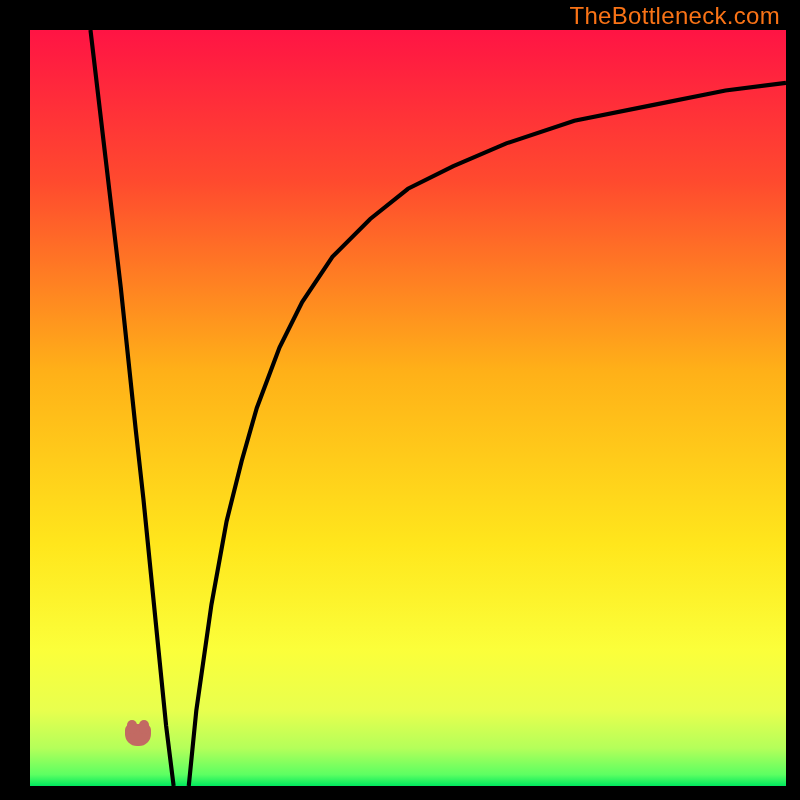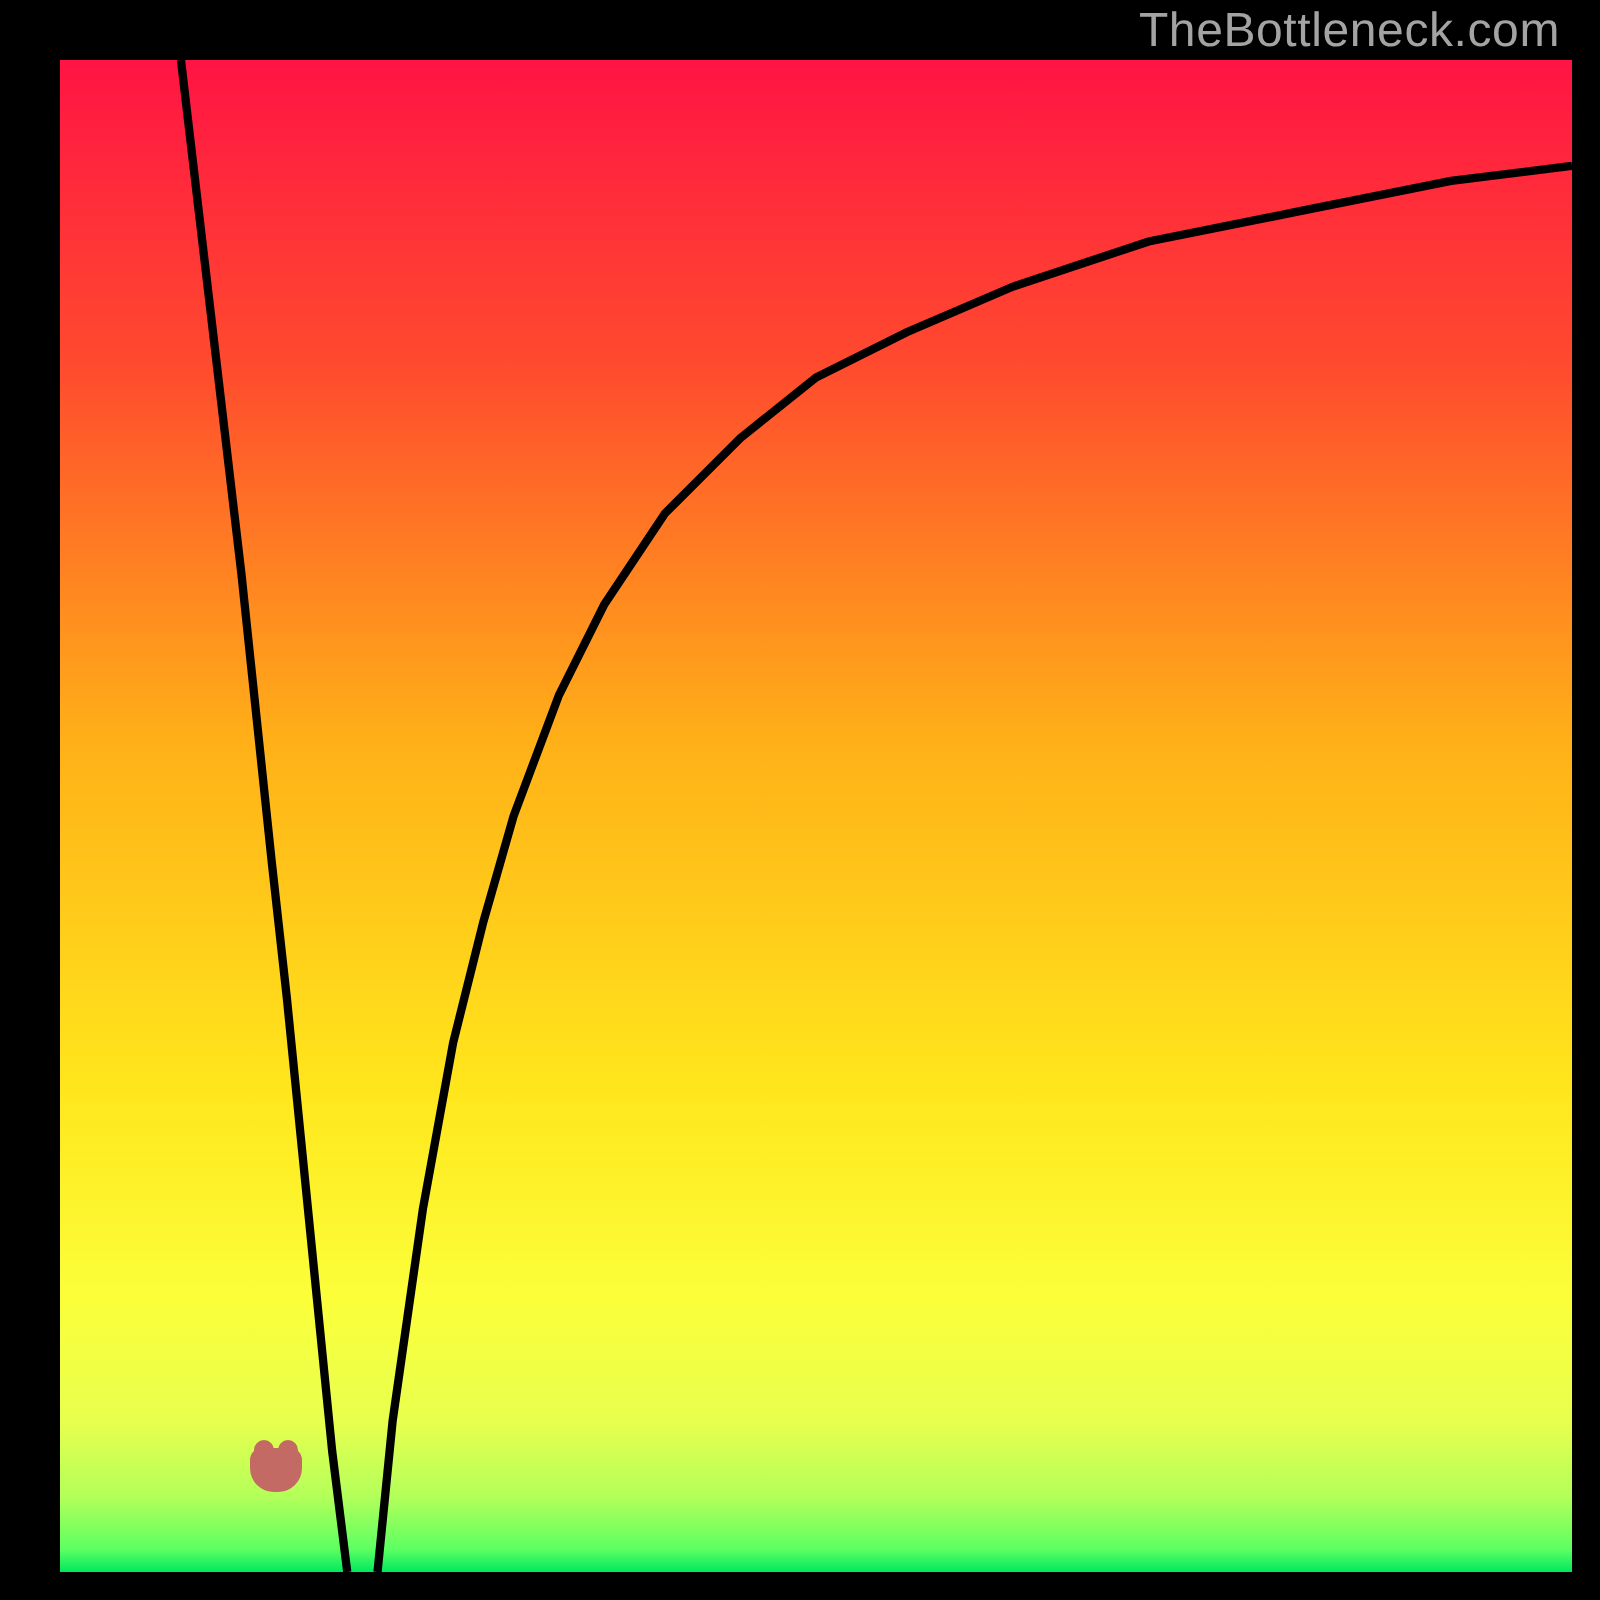--- a/index.html
+++ b/index.html
@@ -24,21 +24,21 @@
     overflow: hidden;
   }
   .gradient-bg {
     position: absolute;
     inset: 0;
   }
   .watermark {
     position: absolute;
     top: 2px;
     right: 20px;
-    color: #a3a3a3;
+    color: #f97316;
     font-size: 24px;
     font-weight: 500;
     letter-spacing: 0.3px;
   }
   svg.curves {
     position: absolute;
     inset: 0;
   }
   .marker {
     position: absolute;

